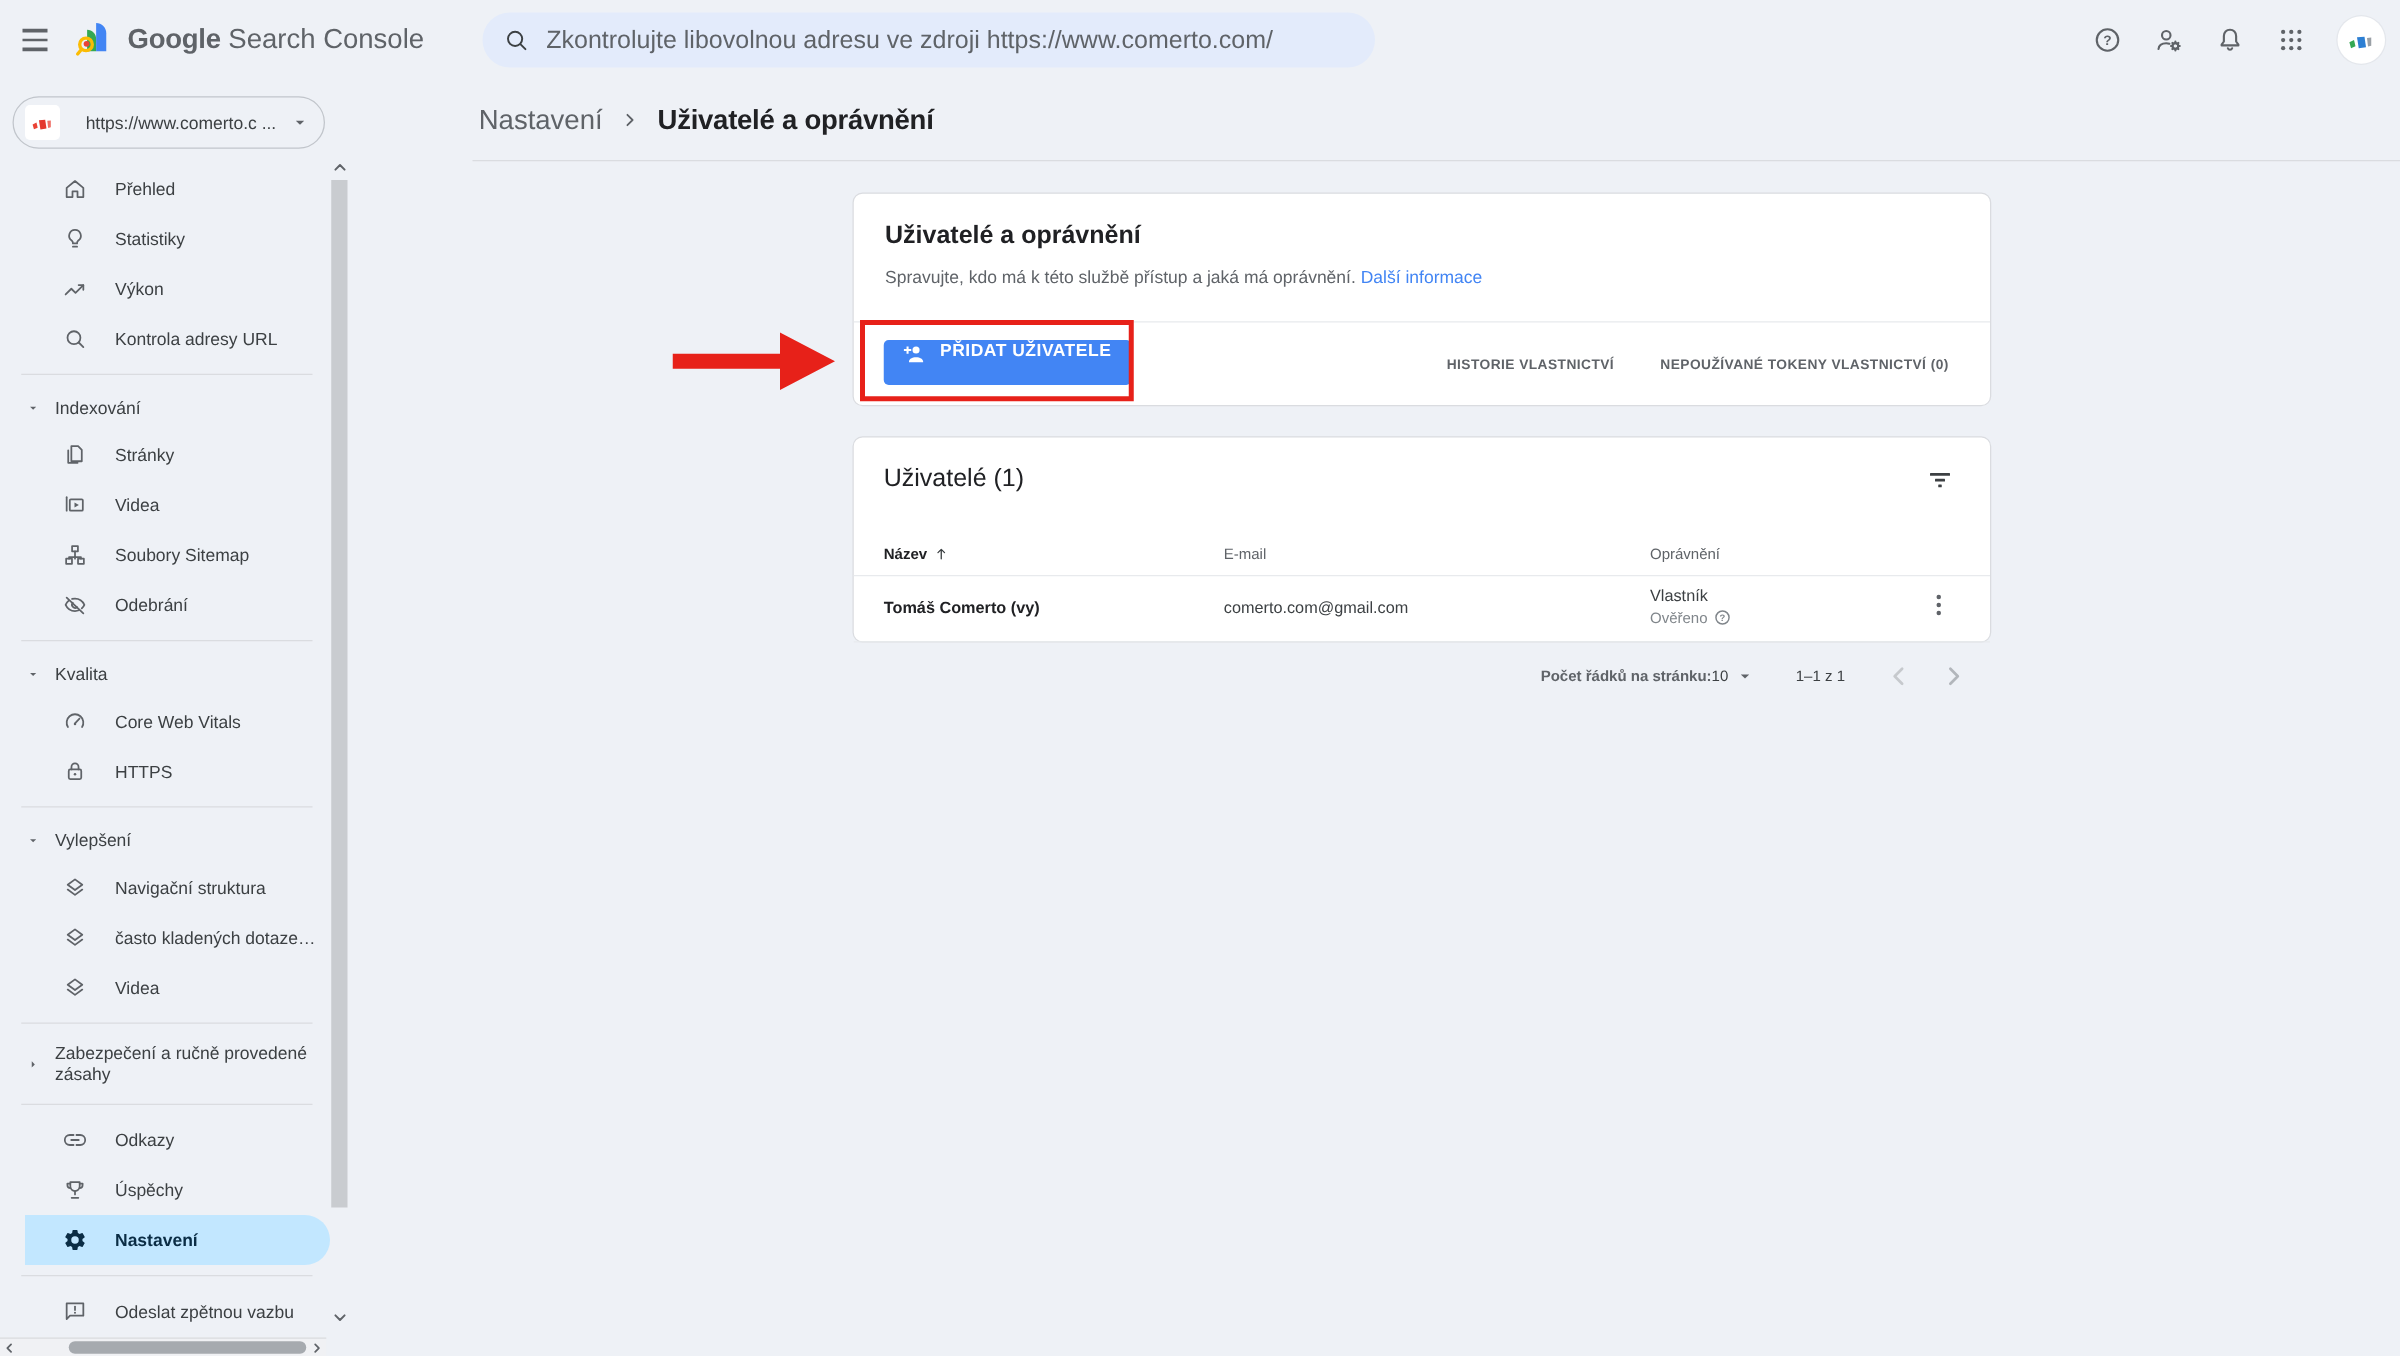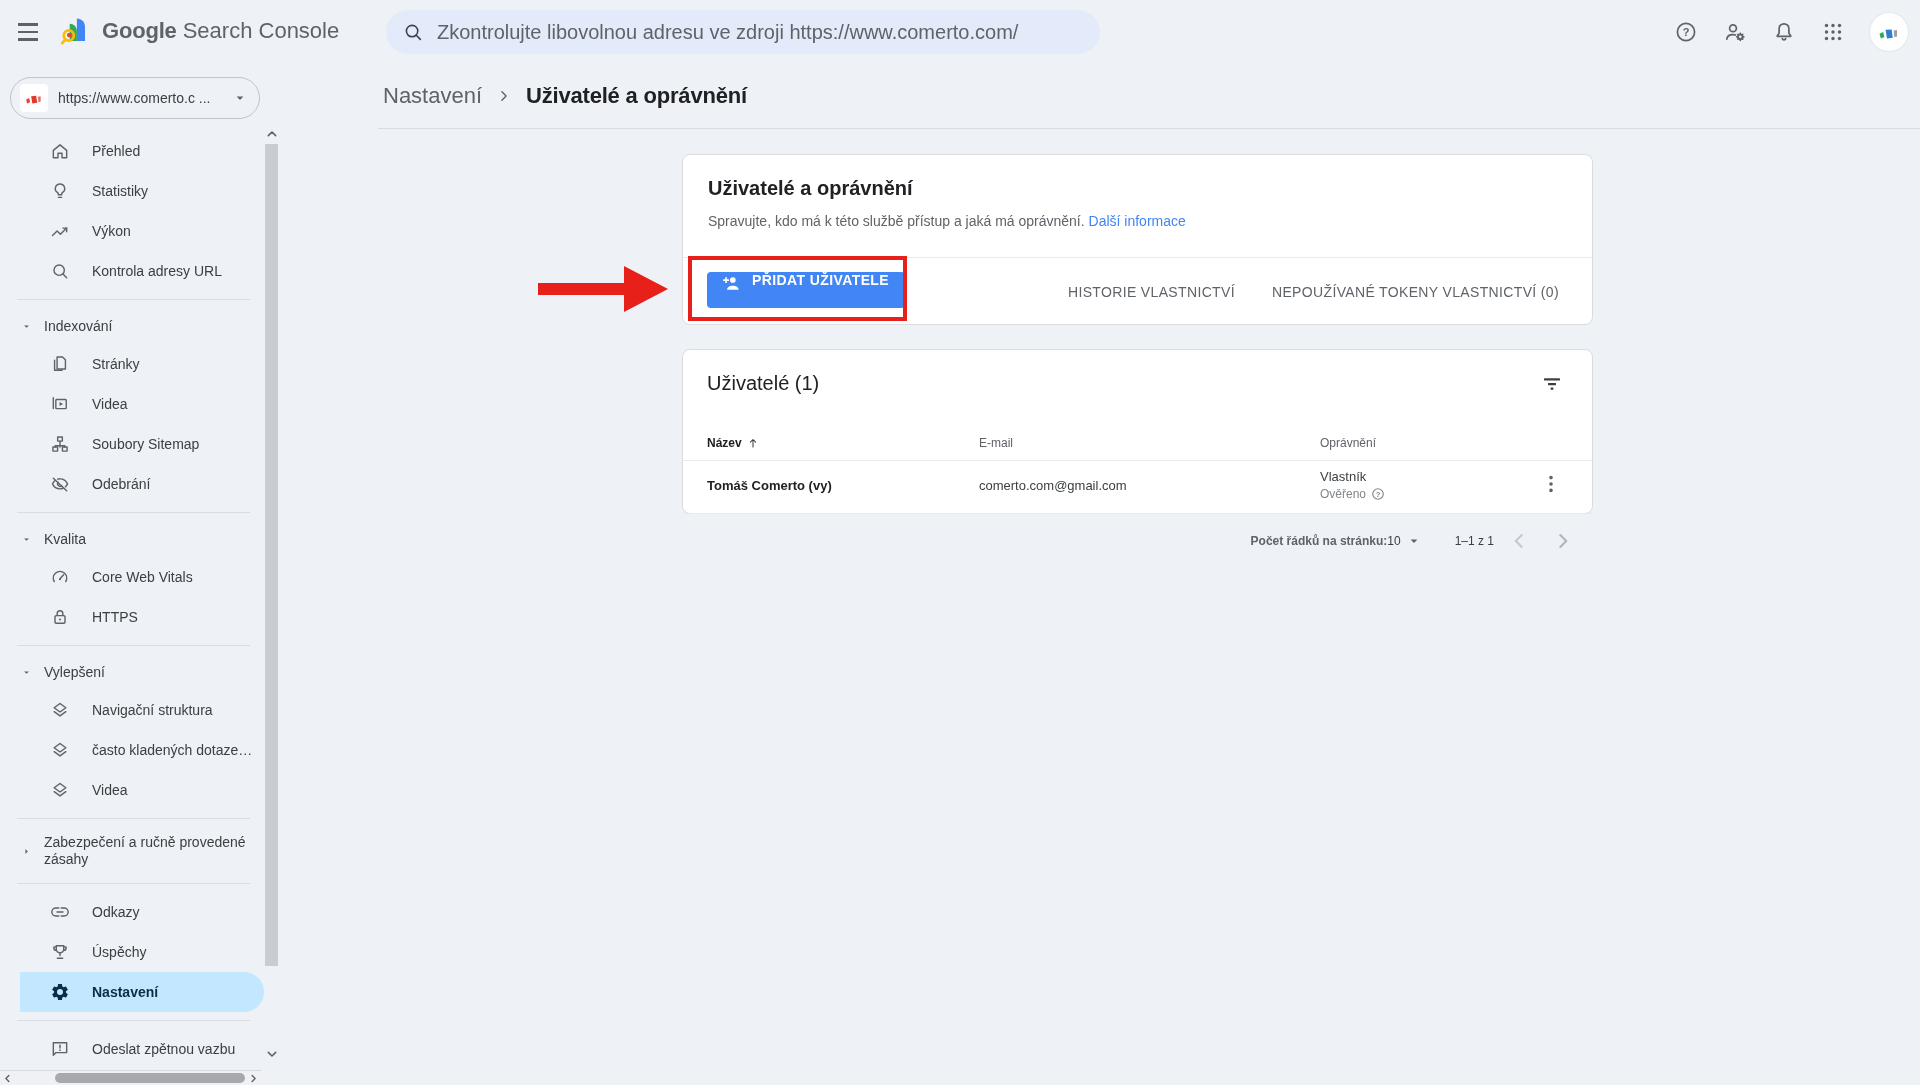--- a/index.html
+++ b/index.html
@@ -24,21 +24,21 @@
   .search-pill input { flex:1; border:none; outline:none; background:transparent; font-size:20px; color:#5f6368; font-family:"Liberation Sans",sans-serif; }
   .search-pill input::placeholder { color:#5f6368; opacity:1; }
   .header-icons { position:absolute; right:12px; top:0; height:64px; display:flex; align-items:center; gap:25px; }
   .hicon { width:24px; height:24px; cursor:pointer; }
   .avatar { width:38px; height:38px; border-radius:50%; background:#fff; display:flex; align-items:center; justify-content:center; box-shadow:0 0 0 1px #e4e7ec; cursor:pointer; }
 
   
   .sidebar { position:absolute; top:64px; left:0; width:282px; bottom:0; }
   .property { position:absolute; left:10px; top:13px; width:250px; height:42px; border:1px solid #c1c5cb; border-radius:21px; display:flex; align-items:center; padding:0 10px 0 9px; gap:10px; cursor:pointer; background:transparent; }
   .property .logo-box { width:28px; height:28px; border-radius:4px; background:#fff; display:flex; align-items:center; justify-content:center; flex:0 0 auto; }
-  .property .plabel { flex:1; font-size:14px; color:#3c4043; white-space:nowrap; overflow:hidden; }
+  .property .plabel { flex:1; font-size:14px; color:#3c4043; white-space:nowrap; overflow:hidden;text-align:right; }
   .nav { position:absolute; top:67px; left:0; width:264px; }
   .nav-item { height:40px; display:flex; align-items:center; padding-left:30px; gap:22px; font-size:14px; color:#3c4043; cursor:pointer;margin-left:20px; }
   .nav-item .icon { width:20px; height:20px; flex:0 0 auto; }
   .nav-item.active { background:#c2e7ff; border-radius:0 25px 25px 0; color:#0b2d45; font-weight:700; }
   .nav-item.active .icon { color:#0b2d45; }
   .nav-section { height:36px; display:flex; align-items:center; padding-left:20px; gap:11px; font-size:14px; color:#3c4043; cursor:pointer; }
   .nav-section .icon { width:13px; height:13px; }
   .nav-section.twolines { height:48px; }
   .nav-section.twolines .lbl { line-height:17px; width:212px; }
   .nav-divider { height:1px; background:#dadce0; margin:8px 14px 8px 17px; }
@@ -56,39 +56,39 @@
   .main-divider { position:absolute; left:378px; right:0; top:128px; height:1px; background:#dadce0; }
 
   .card { position:absolute; background:#fff; border:1px solid #dadce0; border-radius:8px; }
   .card1 { left:682px; top:154px; width:911px; height:171px; }
   .card1-title { position:absolute; left:25px; top:22px; font-size:20px; font-weight:700; color:#202124; }
   .card1-desc { position:absolute; left:25px; top:58px; font-size:14px; color:#5f6368; }
   .card1-desc a { color:#4285f4; text-decoration:none; cursor:pointer; }
   .card1-divider { position:absolute; left:0; right:0; top:102px; height:1px; background:#e8eaed; }
   .add-user-btn { position:absolute; left:24px; top:117px; height:36px; display:flex; gap:10px; padding:0 16px 0 13px; background:#4285f4; color:#fff; border:none; border-radius:4px; font-family:"Liberation Sans",sans-serif; font-size:14px; font-weight:700; letter-spacing:0.4px; cursor:pointer; }
   .tabs { position:absolute; right:33px; top:102px; height:69px; display:flex; align-items:center; gap:37px; }
-  .tab { font-size:14px; font-weight:400; color:#5f6368; letter-spacing:0.35px; cursor:pointer; white-space:nowrap; }
+  .tab { font-size:11px; font-weight:700; color:#5f6368; letter-spacing:0.35px; cursor:pointer; white-space:nowrap; }
 
   .card2 { left:682px; top:349px; width:911px; height:165px;padding-left:36px; }
   .card2-title { position:absolute; left:24px; top:22px; font-size:20px; font-weight:400; color:#202124; }
   .filter-btn { position:absolute; right:28px; top:22px; width:24px; height:24px; cursor:pointer; color:#3c4043; }
   .thead-cell { position:absolute; top:86px; font-size:12px; color:#5f6368; display:flex; align-items:center; gap:4px; }
   .thead-cell.name { left:24px; color:#202124; font-weight:700; cursor:pointer; }
   .thead-border { position:absolute; left:0; right:0; top:110px; height:1px; background:#e8eaed; }
   .cell-name { position:absolute; left:24px; top:128px; font-size:13px; font-weight:700; color:#202124; }
   .cell-email { position:absolute; left:296px; top:128px; font-size:13px; color:#3c4043; }
   .cell-perm1 { position:absolute; left:637px; top:119px; font-size:13px; color:#3c4043; }
   .cell-perm2 { position:absolute; left:637px; top:137px; font-size:12px; color:#80868b; display:flex; align-items:center; gap:5px; }
   .kebab { position:absolute; left:856px; top:122px; width:24px; height:24px; cursor:pointer; color:#5f6368; }
   .row-border { position:absolute; left:0; right:0; top:163px; height:1px; background:#e8eaed; }
   .tfoot { position:absolute; left:0; right:0; top:164px; height:53px; display:flex; align-items:center; justify-content:flex-end; padding-right:16px; }
   .tfoot .plabel2 { font-size:12px; color:#5f6368; margin-right:0;font-weight:bold; }
   .per-page { display:flex; align-items:center; gap:4px; margin-right:32px; cursor:pointer; }
   .per-page .val { font-size:12px; color:#3c4043; }
-  .range { font-size:12px; color:#3c4043; margin-right:12px; }
+  .range { font-size:12px; color:#3c4043; margin-right:30px; }
   .pg-btn { width:26px; height:26px; display:flex; align-items:center; justify-content:center; }
   .pg-btn.prev { color:#c6c9cd; margin-right:18px; }
   .pg-btn.next { color:#b2b6bb; }
 
   
   .ann-box { position:absolute; left:688px; top:256px; width:219px; height:65px; border:4px solid #e72119; z-index:6; pointer-events:none; }
   .ann-arrow { position:absolute; left:538px; top:264px; z-index:6; pointer-events:none; }
 </style>
 </head>
 <body>

